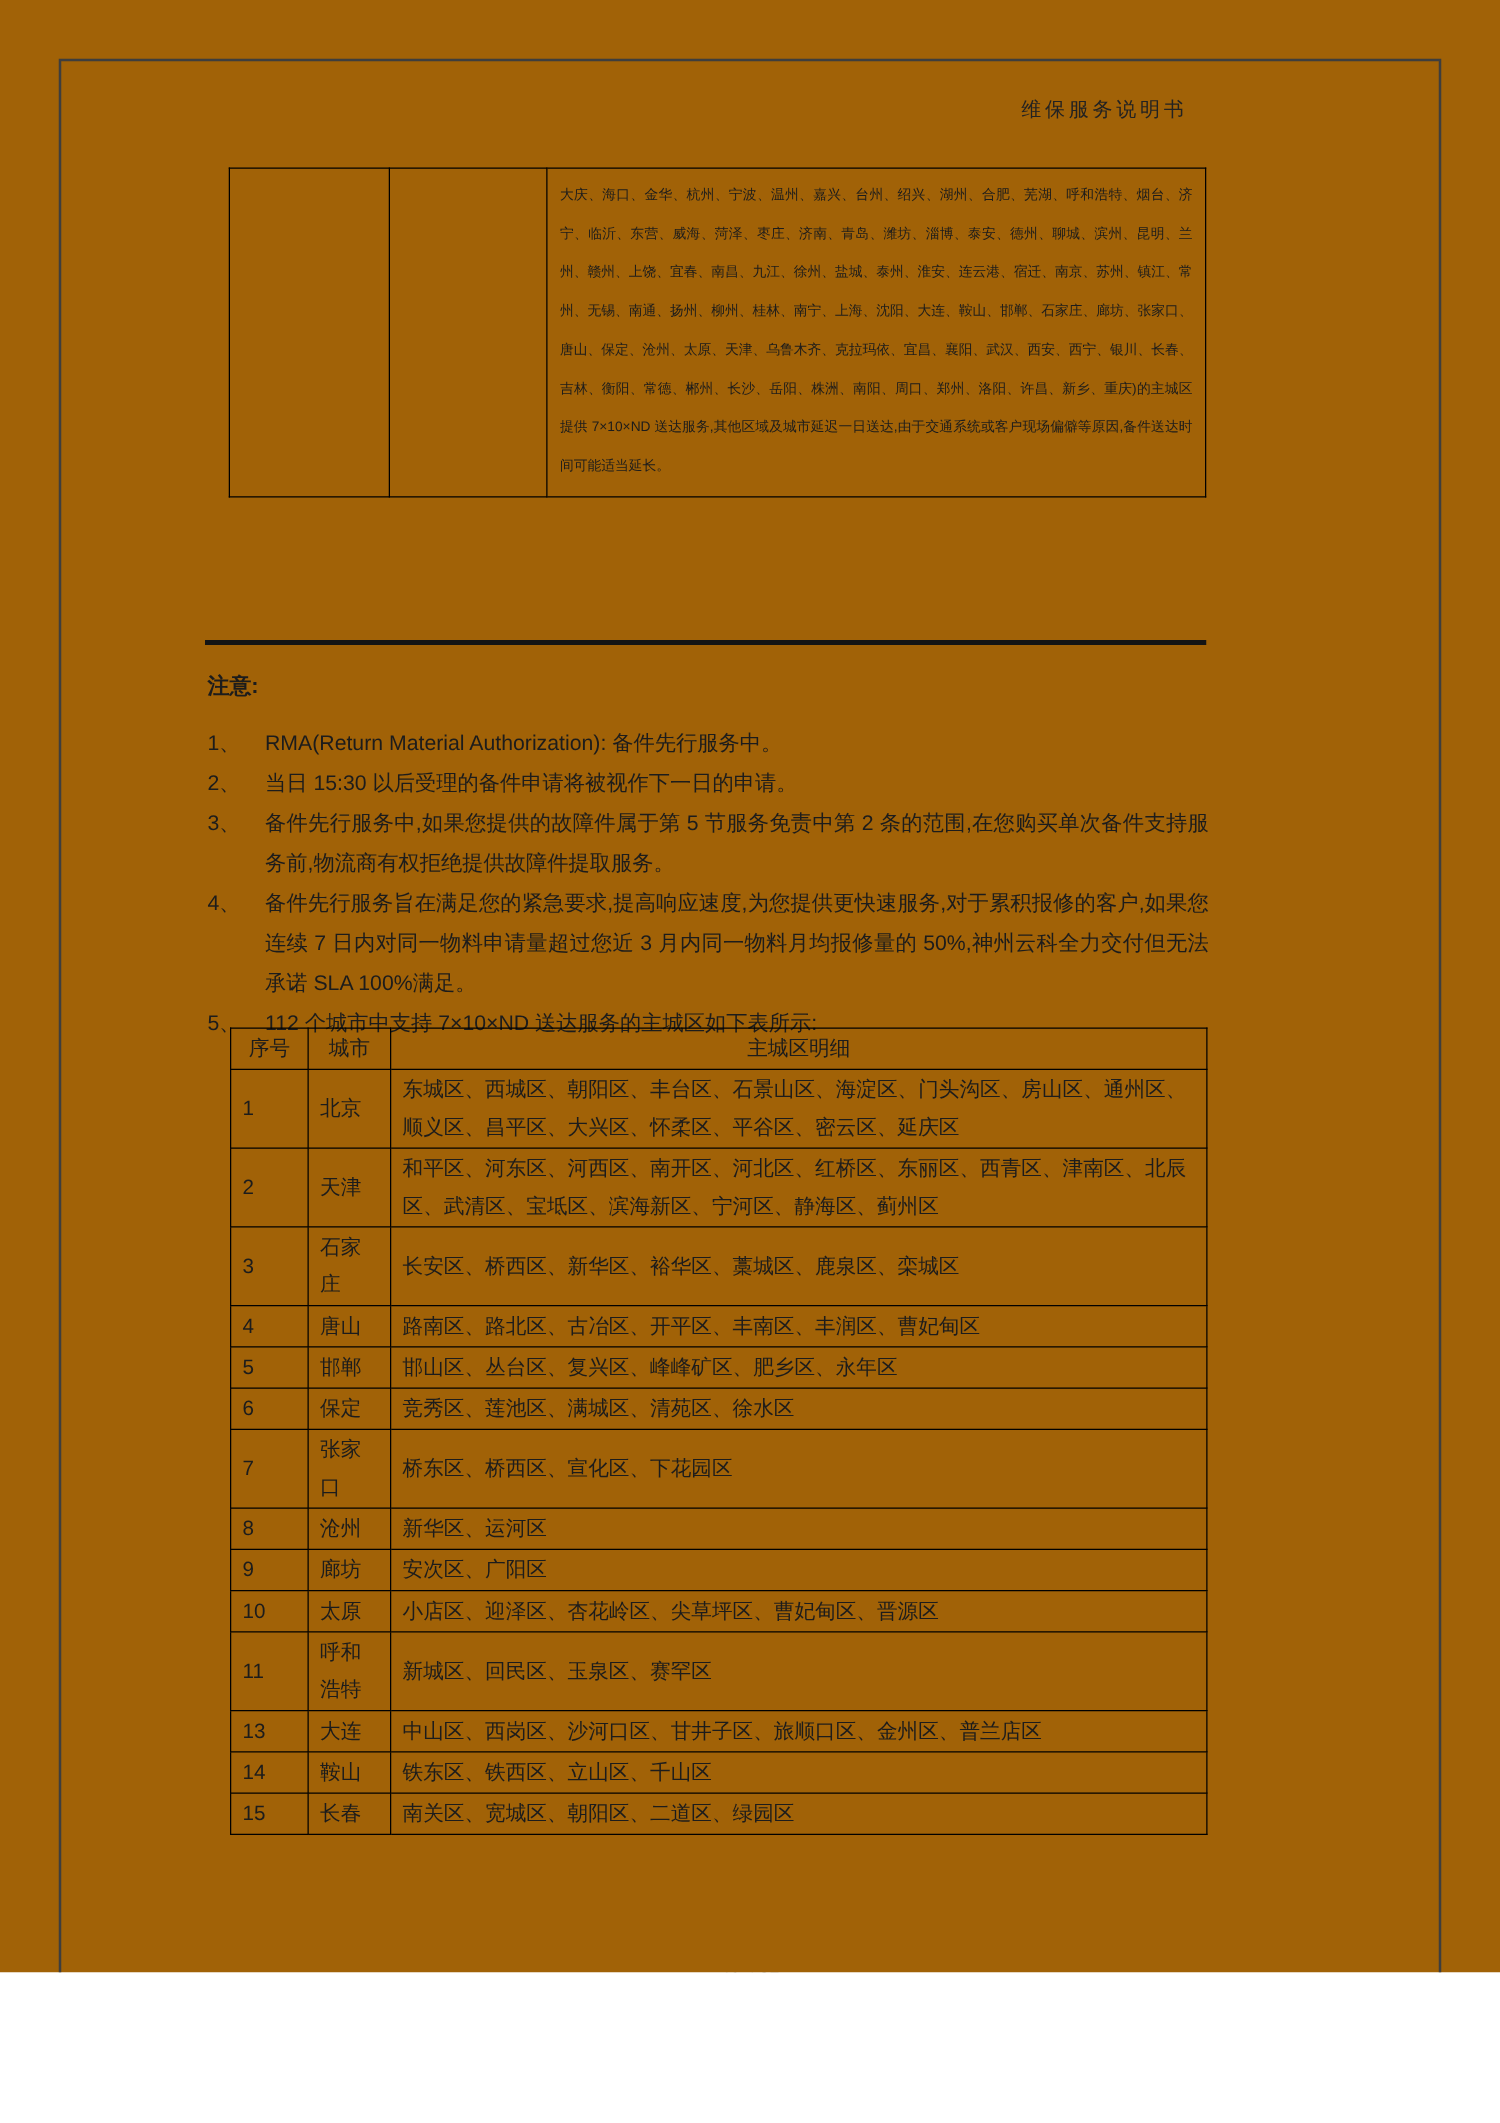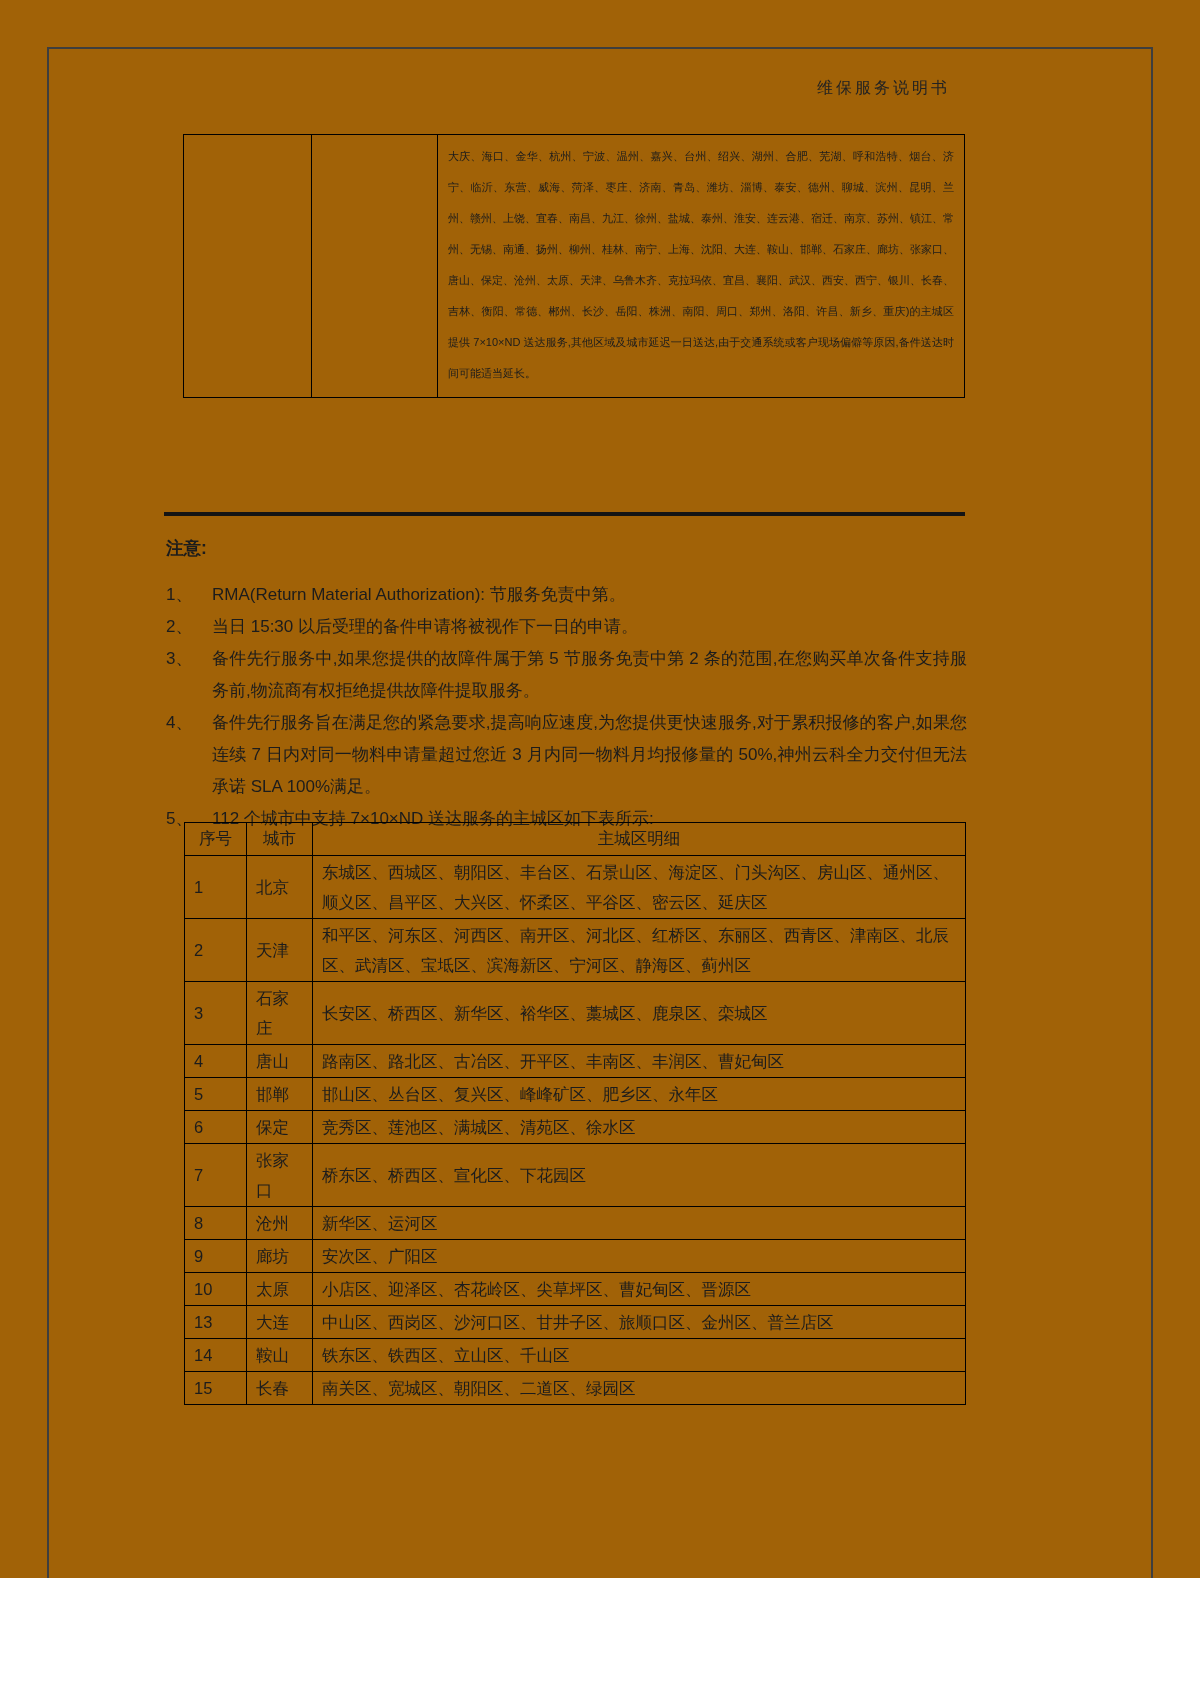--- a/index.html
+++ b/index.html
@@ -148,21 +148,21 @@
     </tr>
   </tbody>
     </table>
 
   <div class="thick-rule"></div>
 
   <div class="notes">
     <div class="notes-heading">注意:</div>
     <div class="note-item">
       <div class="note-num">1、</div>
-      <div class="note-text">RMA(Return Material Authorization): 节服务免责中第。</div>
+      <div class="note-text">RMA(Return Material Authorization): 备件先行服务中。</div>
     </div>
     <div class="note-item">
       <div class="note-num">2、</div>
       <div class="note-text">当日 15:30 以后受理的备件申请将被视作下一日的申请。</div>
     </div>
     <div class="note-item">
       <div class="note-num">3、</div>
       <div class="note-text">备件先行服务中,如果您提供的故障件属于第 5 节服务免责中第 2 条的范围,在您购买单次备件支持服务前,物流商有权拒绝提供故障件提取服务。</div>
     </div>
     <div class="note-item">
@@ -231,20 +231,25 @@
       <td>9</td>
       <td>廊坊</td>
       <td>安次区、广阳区</td>
     </tr>
     <tr>
       <td>10</td>
       <td>太原</td>
       <td>小店区、迎泽区、杏花岭区、尖草坪区、曹妃甸区、晋源区</td>
     </tr>
     <tr>
+      <td>11</td>
+      <td>呼和浩特</td>
+      <td>新城区、回民区、玉泉区、赛罕区</td>
+    </tr>
+    <tr>
       <td>13</td>
       <td>大连</td>
       <td>中山区、西岗区、沙河口区、甘井子区、旅顺口区、金州区、普兰店区</td>
     </tr>
     <tr>
       <td>14</td>
       <td>鞍山</td>
       <td>铁东区、铁西区、立山区、千山区</td>
     </tr>
     <tr>

